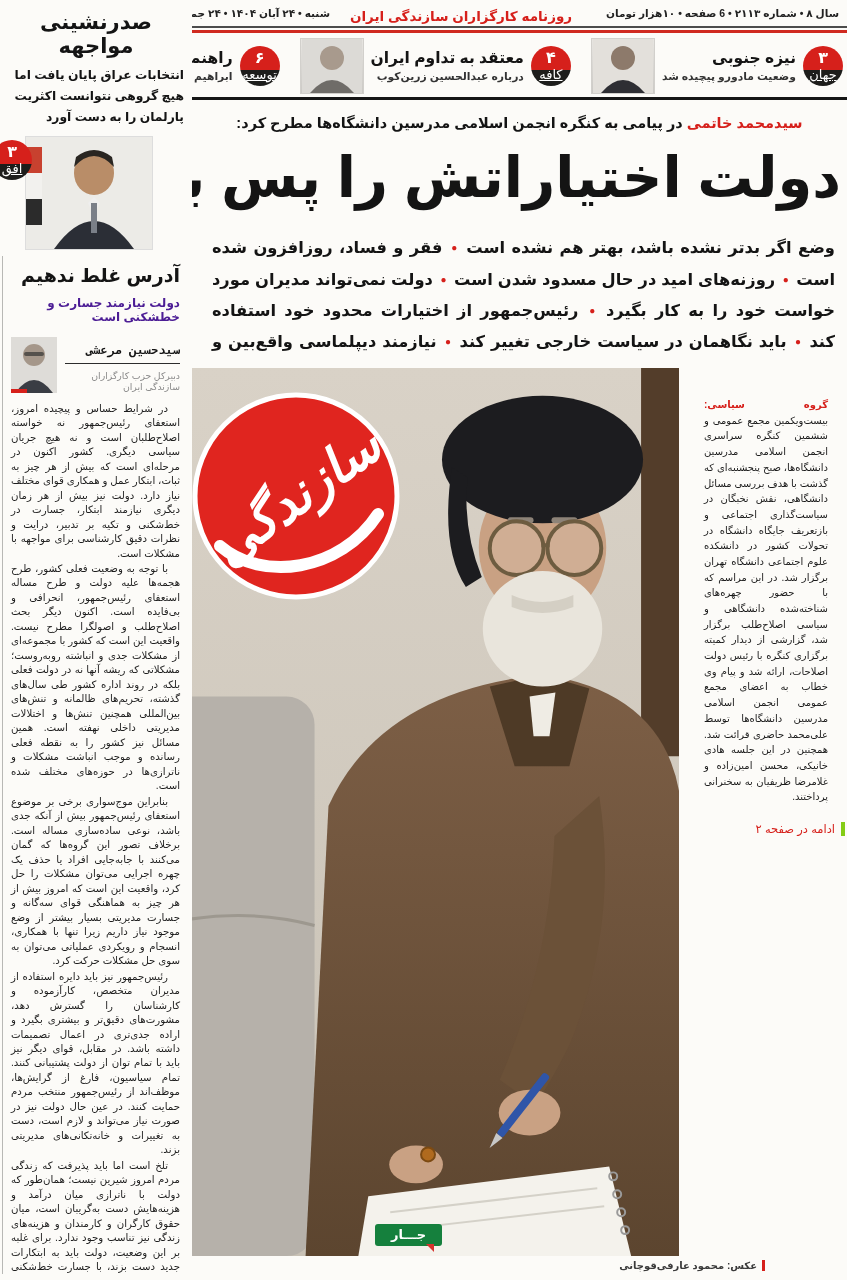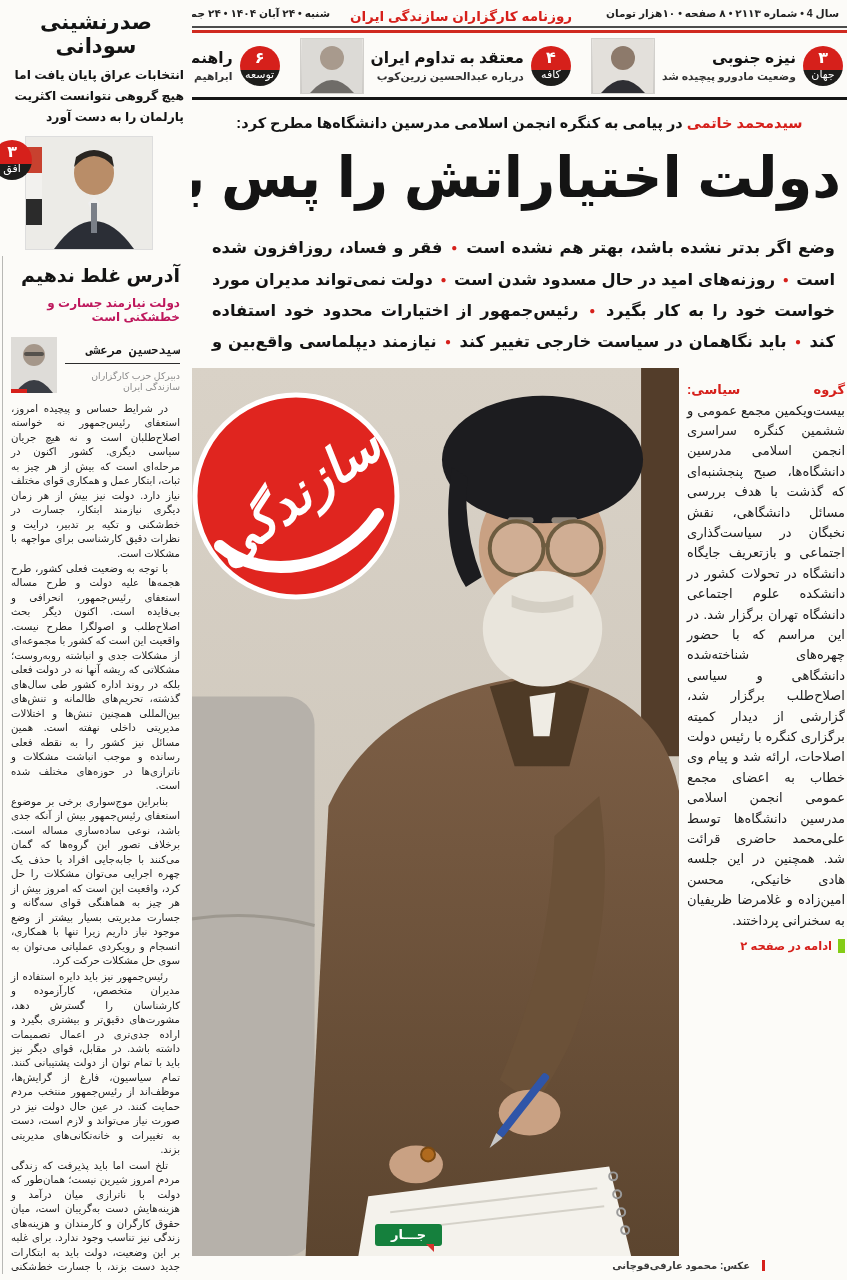--- a/index.html
+++ b/index.html
@@ -20,85 +20,85 @@
   .teaser-strip{height:62px;display:flex;align-items:center;gap:20px;padding:2px 4px 0 2px;
                 border-bottom:3px solid #161616;}
   .teaser{display:flex;align-items:center;gap:7px;flex:1;}
   .t-text{text-align:right;min-width:0;}
   .t-title{font-size:15.5px;font-weight:900;line-height:1.25;white-space:nowrap;}
   .t-sub{font-size:10.8px;font-weight:bold;color:#333;line-height:1.5;white-space:nowrap;}
   .badge{width:40px;height:40px;border-radius:50%;flex:0 0 auto;overflow:hidden;
          background:linear-gradient(#d6201b 0 60%,#1d1d1b 60% 100%);
          display:flex;flex-direction:column;align-items:center;color:#fff;}
   .badge-num{font-size:16px;font-weight:900;line-height:24px;}
-  .badge-sec{font-size:11px;line-height:9px;}
+  .badge-sec{font-size:13px;line-height:9px;text-decoration:underline;}
   .ph-photo{width:62px;height:54px;flex:0 0 auto;background:linear-gradient(#e7e5e1,#cbc9c5);
             overflow:hidden;border:1px solid #d2d0cc;}
   .kicker{text-align:center;font-size:14.5px;font-weight:bold;padding-top:13px;line-height:1.4;}
   .kicker .red{color:#d6201b;}
   .headline{text-align:center;font-size:56px;font-weight:900;line-height:1.55;letter-spacing:-1px;
             padding:2px 6px 0 6px;white-space:nowrap;}
   .summary{padding:10px 12px 0 20px;font-size:16.3px;font-weight:bold;line-height:1.93;
            text-align:justify;height:132px;overflow:hidden;}
   .summary .bullet{color:#d6201b;font-size:10px;margin:0 7px;vertical-align:2px;}
   .photo-row{display:flex;gap:6px;height:888px;position:relative;margin-top:4px;}
   .article-col{width:158px;flex:0 0 auto;padding:12px 2px 0 2px;overflow:hidden;}
-  .article-col p{margin:0;font-size:13px;line-height:1.57;text-align:justify;color:#1b1b1b;}
+  .article-col p{margin:17px;font-size:10px;line-height:1.57;text-align:justify;color:#1b1b1b;}
   .article-col .lead{color:#d6201b;font-weight:bold;}
-  .continued{margin-top:8px;color:#d6201b;font-weight:700;font-size:11.5px;
-             border-right:7px solid #84cc16;padding-right:6px;}
+  .continued{margin-top:8px;color:#d6201b;font-weight:400;font-size:11.5px;
+             border-right:4px solid #84cc16;padding-right:6px;}
   .photo-box{flex:1;position:relative;overflow:hidden;background:#d4cdc2;}
   .photo-box svg.scene{display:block;width:100%;height:100%;}
   .logo{position:absolute;top:8px;right:auto;left:-2px;width:212px;height:240px;z-index:5;}
   .watermark{position:absolute;left:183px;bottom:10px;z-index:6;background:#15803d;color:#fff;
              font-weight:900;font-size:13px;letter-spacing:3px;padding:3px 16px 4px;border-radius:3px;}
   .watermark::after{content:"";position:absolute;right:8px;bottom:-6px;
                     border-left:8px solid transparent;border-top:8px solid #d6332e;}
   .caption-row{height:18px;display:flex;align-items:center;justify-content:flex-start;
-               padding-right:82px;gap:12px;}
+               padding-right:82px;gap:5px;}
   .cap-tick{width:3px;height:11px;background:#d6201b;flex:0 0 auto;}
   .cap-text{font-size:10px;font-weight:bold;color:#3a3a3a;}
   
   .aside{position:relative;overflow:hidden;border-left:none;}
   .aside::before{content:"";position:absolute;top:95px;bottom:0;right:-1px;width:1px;background:#2d2d2d;}
   .aside-top-title{font-size:21px;font-weight:900;text-align:center;padding-top:10px;}
   .aside-top-sub{font-size:12.3px;font-weight:bold;text-align:right;line-height:1.7;
                  padding:7px 8px 8px;}
   .aside-photo-wrap{position:relative;height:112px;margin:0 28px 0 14px;}
   .aside-photo{width:126px;height:112px;margin:0 auto;background:#eceae6;position:relative;
                overflow:hidden;border:1px solid #ddd;}
   .aside-photo svg{display:block;width:100%;height:100%;}
   .aside-badge{position:absolute;top:4px;left:-22px;}
   .ed-label-wrap{padding:12px 10px 0;}
   .ed-label{font-size:13.5px;font-weight:900;text-align:right;}
   .ed-redbar{width:98px;height:5px;background:#d6201b;margin:3px 0 0 auto;margin-right:0;}
   .ed-box{margin:8px 6px 0 2px;border-left:1px solid #b8b8b5;padding:8px 6px 0 8px;overflow:hidden;
           height:1010px;}
   .ed-title{font-size:19px;font-weight:900;text-align:right;}
-  .ed-sub{font-size:12px;font-weight:bold;margin-top:9px;text-align:right;color:#be185d;}
+  .ed-sub{font-size:12px;font-weight:bold;margin-top:9px;text-align:right;color:#4c1d95;}
   .author{display:flex;gap:8px;margin-top:13px;align-items:flex-start;}
   .a-text{flex:1;padding-top:6px;}
   .a-name{font-size:12px;font-weight:900;border-bottom:1.5px solid #2c2c2c;padding-bottom:5px;font-family:Liberation Mono, monospace;}
   .a-role{font-size:9.3px;color:#8a8a8a;margin-top:6px;}
   .a-photo{width:46px;height:56px;flex:0 0 auto;background:linear-gradient(#e3e1de,#c6c4c0);
            position:relative;overflow:hidden;}
   .a-photo::after{content:"";position:absolute;left:0;bottom:0;width:16px;height:4px;background:#d6201b;}
   .ed-body{margin-top:9px;font-size:10.2px;line-height:1.42;text-align:justify;color:#1d1d1d;}
   .ed-body p{margin:0 0 1px;text-indent:12px;}
   .sil{display:block;width:100%;height:100%;}
 </style>
 </head>
 <body>
 
 <div class="page">
 
   <div class="main">
 
     <div class="masthead">
-      <span class="mh-issue">سال 4 • شماره ۲۱۱۳ • ۸ صفحه • ۱۰هزار تومان</span>
+      <span class="mh-issue">سال ۸ • شماره ۲۱۱۳ • 6 صفحه • ۱۰هزار تومان</span>
       <span class="mh-brand">روزنامه کارگزاران سازندگی ایران</span>
       <span class="mh-date">شنبه • ۲۴ آبان ۱۴۰۴ • ۲۴ جمادی‌الاول ۱۴۴۷ • ۱۵ نوامبر ۲۰۲۵</span>
     </div>
     <div class="mh-rules">
       <div class="r1"></div>
         <div class="r2"></div>
         <div class="r3"></div>
     </div>
 
     <div class="teaser-strip">
@@ -226,21 +226,21 @@
     </div>
 
     <div class="caption-row">
       <span class="cap-tick"></span>
       <span class="cap-text">عکس: محمود عارفی‌قوچانی</span>
     </div>
   </div>
 
   <div class="aside">
 
-    <div class="aside-top-title">صدرنشینی سودانی</div>
+    <div class="aside-top-title">صدرنشینی مواجهه</div>
     <div class="aside-top-sub">انتخابات عراق پایان یافت اما هیچ گروهی نتوانست اکثریت پارلمان را به دست آورد</div>
 
     <div class="aside-photo-wrap">
       <div class="aside-photo">
         <svg viewBox="0 0 126 112">
           <rect width="126" height="112" fill="#ecebe7"></rect>
           <g>
             <rect x="0" y="10" width="16" height="26" fill="#c8412f"></rect>
             <rect x="0" y="36" width="16" height="26" fill="#f2f1ee"></rect>
             <rect x="0" y="62" width="16" height="26" fill="#2b2b2b"></rect>

